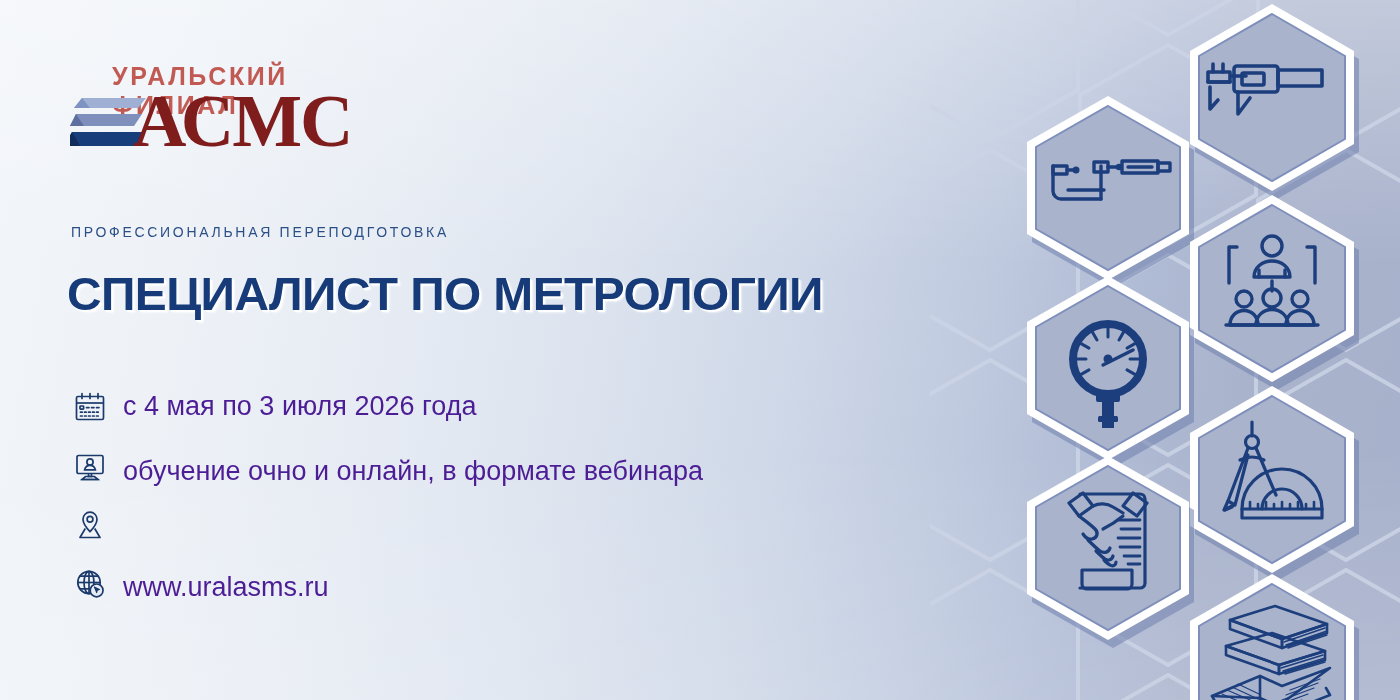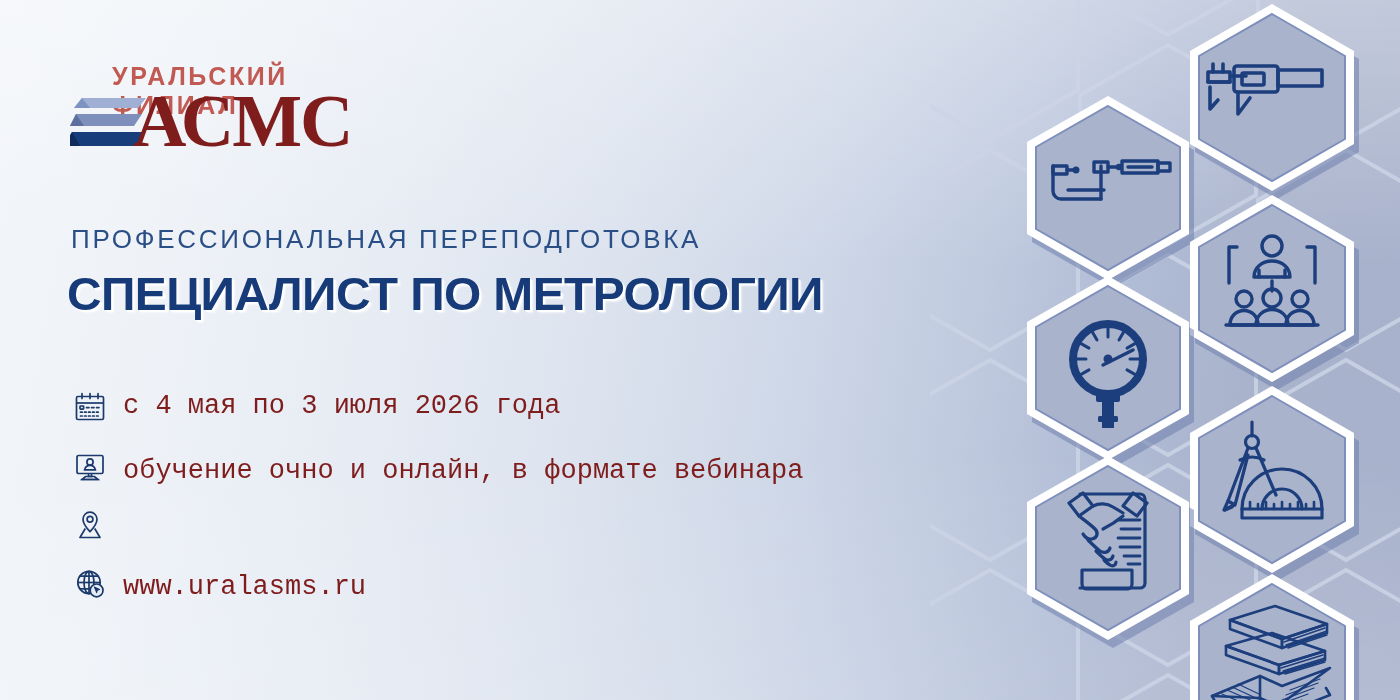--- a/index.html
+++ b/index.html
@@ -67,21 +67,21 @@
     font-size:74px; font-weight:bold;
     color:#7f1d1d;
     letter-spacing:-2px;
     font-family:"Liberation Serif", serif;
     line-height:74px;
   }
 
   
   .eyebrow {
     position:absolute; left:71px; top:224px;
-    font-size:26px;
+    font-size:14px;
     letter-spacing:2.7px;
     color:#2a4f87;
     font-weight:400;
   }
 
   
   .title {
     position:absolute; left:67px; top:266px;
     font-size:47px;
     font-weight:bold;
@@ -103,25 +103,24 @@
     margin-bottom:12px;
   }
   .info-row.dates { align-items:center; margin-bottom:14px; }
   .info-icon {
     width:46px; min-width:46px; height:46px;
     display:flex; align-items:center; justify-content:center;
   }
   .info-icon svg { display:block; }
   .info-text {
     font-size:27px;
-    color:#7f1d1d;
+    color:#4c1d95;
     line-height:1.38;
     padding-left:10px;
     white-space:nowrap;
-    font-family:Liberation Mono, monospace;
   }
   .dates .info-text { font-size:27px; }
   .dates-lines div { white-space:nowrap; }
 
   
   .hexcard { position:absolute; }
   .hexcard svg { display:block; overflow:visible; }
 </style>
 </head>
 <body>

